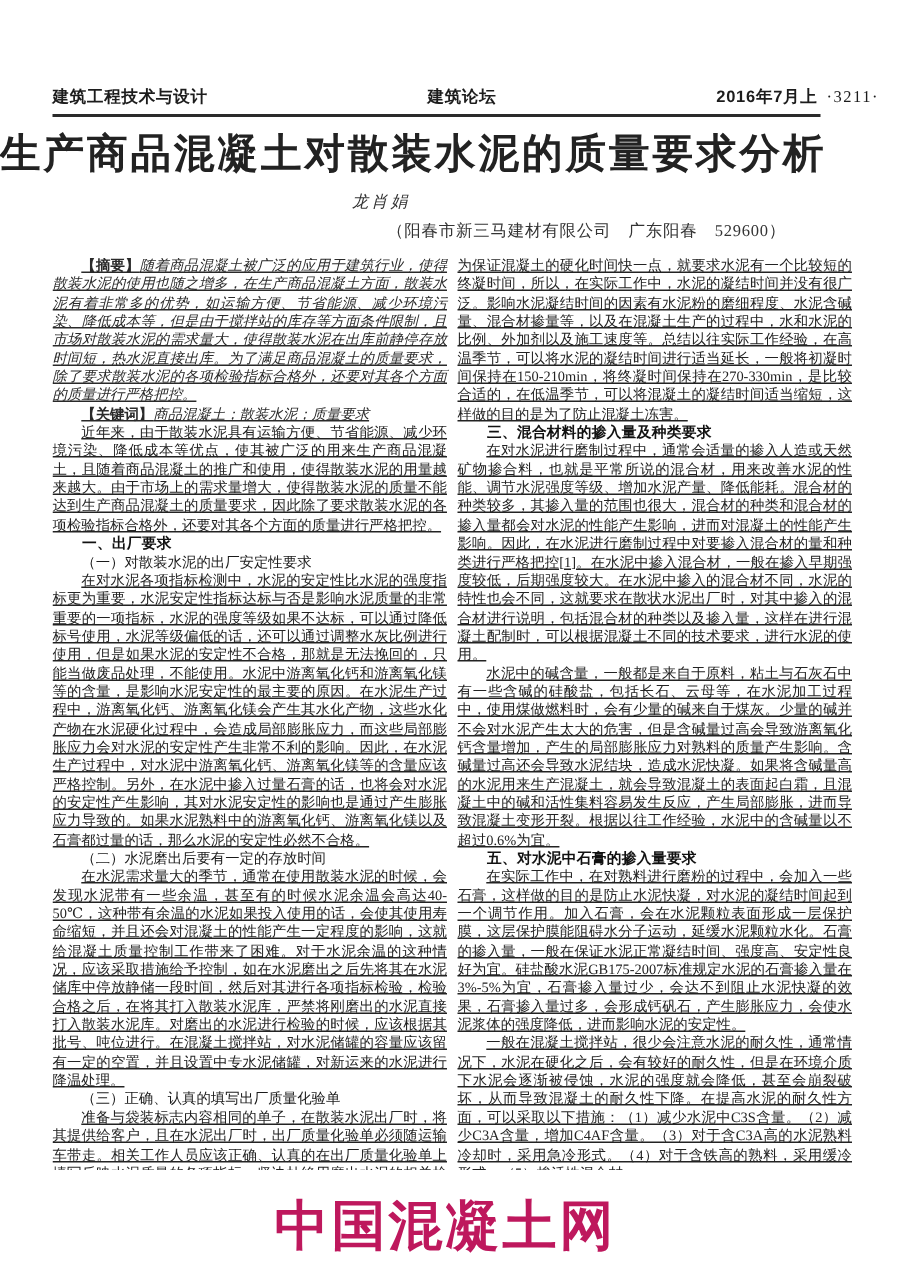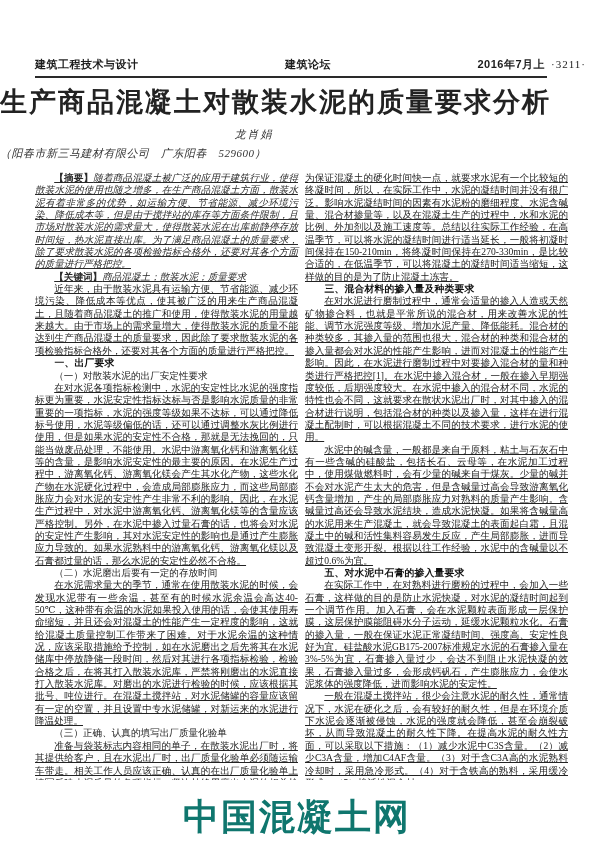--- a/index.html
+++ b/index.html
@@ -27,21 +27,21 @@
   .title{
     position:absolute;top:84px;left:0;width:600px;
     font-size:27px;font-weight:bold;letter-spacing:2px;color:#222;
   }
   .author{
     position:absolute;top:127px;left:0;width:508px;
     text-align:center;font-size:11px;font-style:italic;color:#333;letter-spacing:2px;
   }
   .affil{
     position:absolute;top:146px;left:0;width:524px;
-    text-align:left;font-size:11px;font-style:italic;color:#333;letter-spacing:.5px;
+    text-align:right;font-size:11px;color:#333;letter-spacing:.5px;
   }
   
   .cols{
     position:absolute;top:172px;left:35px;width:533px;height:608px;
     display:flex;gap:7px;overflow:hidden;
   }
   .col{width:263px;font-size:9.6px;line-height:12.35px;text-align:justify;color:#232323;}
   .col p{margin:0;text-indent:2em;text-decoration:underline;}
   .col p.noindent{text-indent:0;}
   .col p.kaiti{font-style:italic;color:#2a2a2a;}
@@ -102,15 +102,15 @@
       <p>在对水泥进行磨制过程中，通常会适量的掺入人造或天然矿物掺合料，也就是平常所说的混合材，用来改善水泥的性能、调节水泥强度等级、增加水泥产量、降低能耗。混合材的种类较多，其掺入量的范围也很大，混合材的种类和混合材的掺入量都会对水泥的性能产生影响，进而对混凝土的性能产生影响。因此，在水泥进行磨制过程中对要掺入混合材的量和种类进行严格把控[1]。在水泥中掺入混合材，一般在掺入早期强度较低，后期强度较大。在水泥中掺入的混合材不同，水泥的特性也会不同，这就要求在散状水泥出厂时，对其中掺入的混合材进行说明，包括混合材的种类以及掺入量，这样在进行混凝土配制时，可以根据混凝土不同的技术要求，进行水泥的使用。</p>
       <p>水泥中的碱含量，一般都是来自于原料，粘土与石灰石中有一些含碱的硅酸盐，包括长石、云母等，在水泥加工过程中，使用煤做燃料时，会有少量的碱来自于煤灰。少量的碱并不会对水泥产生太大的危害，但是含碱量过高会导致游离氧化钙含量增加，产生的局部膨胀应力对熟料的质量产生影响。含碱量过高还会导致水泥结块，造成水泥快凝。如果将含碱量高的水泥用来生产混凝土，就会导致混凝土的表面起白霜，且混凝土中的碱和活性集料容易发生反应，产生局部膨胀，进而导致混凝土变形开裂。根据以往工作经验，水泥中的含碱量以不超过0.6%为宜。</p>
       <h3>五、对水泥中石膏的掺入量要求</h3>
       <p>在实际工作中，在对熟料进行磨粉的过程中，会加入一些石膏，这样做的目的是防止水泥快凝，对水泥的凝结时间起到一个调节作用。加入石膏，会在水泥颗粒表面形成一层保护膜，这层保护膜能阻碍水分子运动，延缓水泥颗粒水化。石膏的掺入量，一般在保证水泥正常凝结时间、强度高、安定性良好为宜。硅盐酸水泥GB175-2007标准规定水泥的石膏掺入量在3%-5%为宜，石膏掺入量过少，会达不到阻止水泥快凝的效果，石膏掺入量过多，会形成钙矾石，产生膨胀应力，会使水泥浆体的强度降低，进而影响水泥的安定性。</p>
       <p>一般在混凝土搅拌站，很少会注意水泥的耐久性，通常情况下，水泥在硬化之后，会有较好的耐久性，但是在环境介质下水泥会逐渐被侵蚀，水泥的强度就会降低，甚至会崩裂破坏，从而导致混凝土的耐久性下降。在提高水泥的耐久性方面，可以采取以下措施：（1）减少水泥中C3S含量。（2）减少C3A含量，增加C4AF含量。（3）对于含C3A高的水泥熟料冷却时，采用急冷形式。（4）对于含铁高的熟料，采用缓冷形式。（5）掺活性混合材。</p>
 
     </div>
 
   </div>
 
-  <div class="watermark" style="color: #0f766e;">中国混凝土网</div>
+  <div class="watermark" style="color: #be185d;">中国混凝土网</div>
 
 </div>
 
 </body></html>

